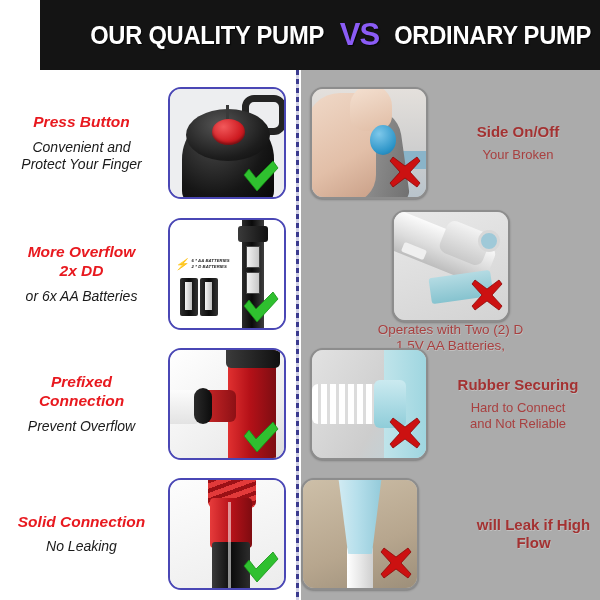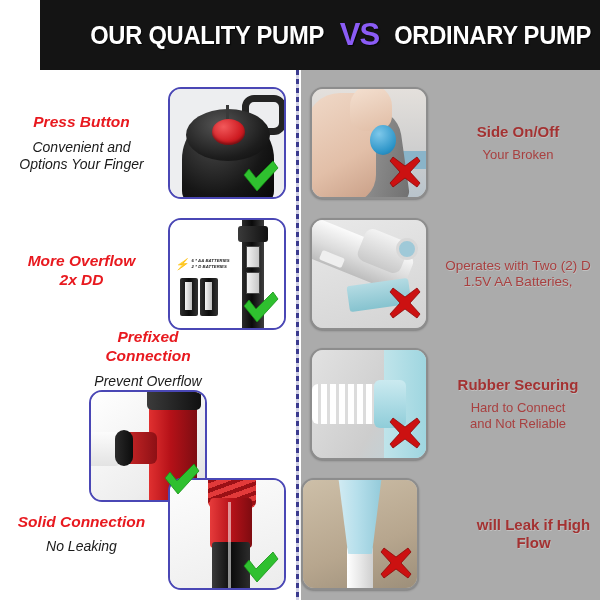--- a/index.html
+++ b/index.html
@@ -379,21 +379,21 @@
   </div>
 
   <div class="panel-left"></div>
   <div class="panel-right"></div>
   <div class="divider"></div>
 
   <div class="row row-left" style="top:78px;height:130px;">
     <div class="cell-text">
       <div class="title-good">Press Button</div>
       <div class="sub-good" style="white-space:pre-line">Convenient and
-Options Your Finger</div>
+Protect Your Finger</div>
     </div>
     <div class="cell-photo">
       <div class="photo photo-good">
         <div class="art">
           <div class="p1g-bg"></div>
           <div class="p1g-handle"></div>
           <div class="p1g-body"></div>
           <div class="p1g-top"></div>
           <div class="p1g-stem"></div>
           <div class="p1g-btn"></div>
@@ -424,20 +424,21 @@
     <div class="cell-text">
       <div class="title-bad">Side On/Off</div>
       <div class="sub-bad" style="white-space:pre-line">Your Broken</div>
     </div>
   </div>
 
   <div class="row row-left" style="top:210px;height:128px;">
     <div class="cell-text">
       <div class="title-good" style="white-space:pre-line">More Overflow
 2x DD</div>
+      <div class="sub-good" style="white-space:pre-line">or 6x AA Batteries</div>
     </div>
     <div class="cell-photo">
       <div class="photo photo-good">
         <div class="art">
           <div class="p2g-bg"></div>
           <div class="p2g-tube"></div>
           <div class="p2g-tube-cap"></div>
           <div class="p2g-cell c1"></div>
           <div class="p2g-cell c2"></div>
           <div class="p2g-batt b1">
@@ -450,21 +451,21 @@
           <div class="p2g-label" style="left:22px;">6 * AA BATTERIES
 2 * D BATTERIES</div>
         </div>
         <svg class="check-badge" viewBox="0 0 40 40">
           <path d="M4 20 L9 14 L16 23 L33 6 L38 13 L17 36 Z" fill="#2fc02f" stroke="#159015" stroke-width="0.8"></path>
         </svg>
       </div>
     </div>
   </div>
 
-  <div class="row row-right" style="top:210px;height:128px;">
+  <div class="row row-right" style="top:210px;height:128px;flex-direction:column;">
     <div class="cell-photo">
       <div class="photo photo-bad">
         <div class="art">
           <div class="p2b-bg"></div>
           <div class="p2b-body"></div>
           <div class="p2b-head"></div>
           <div class="p2b-slot"></div>
           <div class="p2b-ring"></div>
           <div class="p2b-batt"></div>
         </div>
@@ -473,21 +474,21 @@
         </svg>
       </div>
     </div>
     <div class="cell-text">
       <div class="title-bad single" style="white-space:pre-line;font-weight:normal;font-size:13.5px;color:#a84040">Operates with Two (2) D
 1.5V AA Batteries,</div>
       <div class="sub-bad" style="white-space:pre-line"></div>
     </div>
   </div>
 
-  <div class="row row-left" style="top:328px;height:128px;flex-direction:column;">
+  <div class="row row-left" style="top:340px;height:128px;">
     <div class="cell-text">
       <div class="title-good" style="white-space:pre-line">Prefixed
 Connection</div>
       <div class="sub-good" style="white-space:pre-line">Prevent Overflow</div>
     </div>
     <div class="cell-photo">
       <div class="photo photo-good">
         <div class="art">
           <div class="p3g-bg"></div>
           <div class="p3g-hose"></div>

